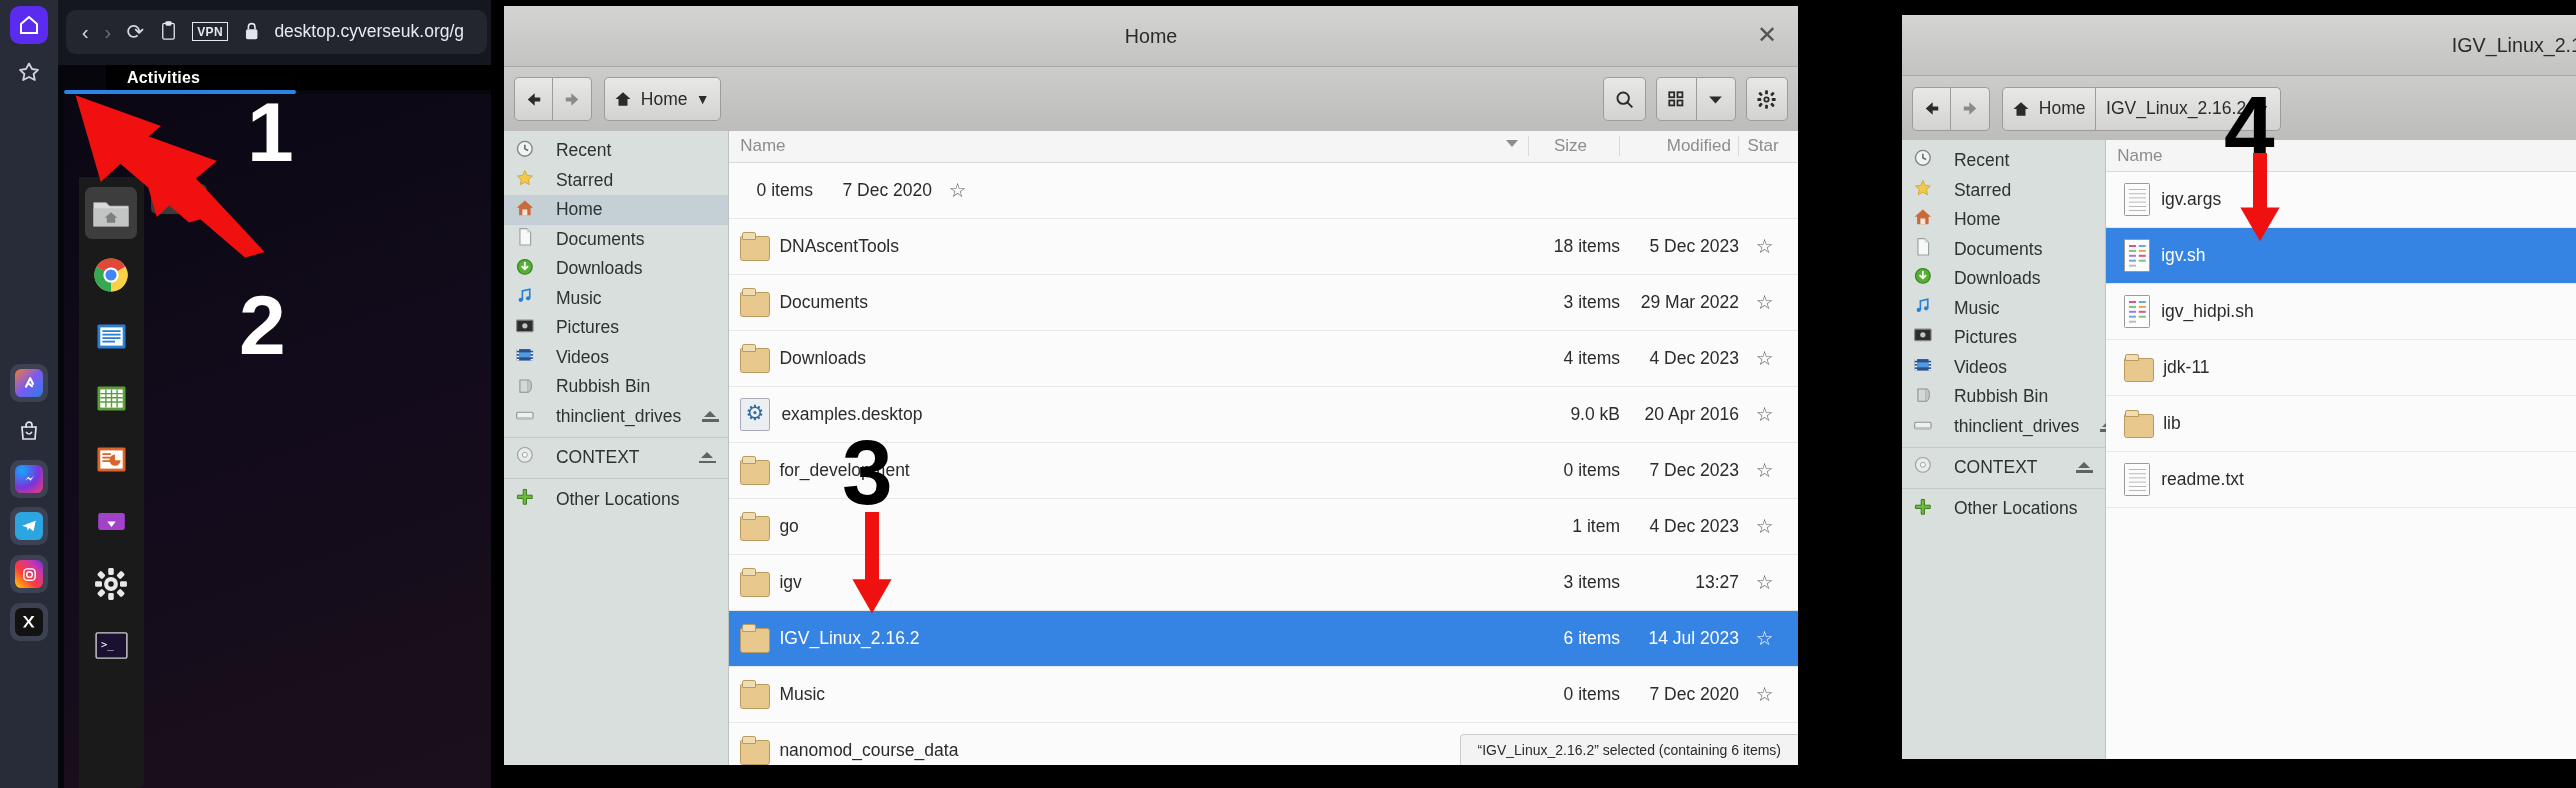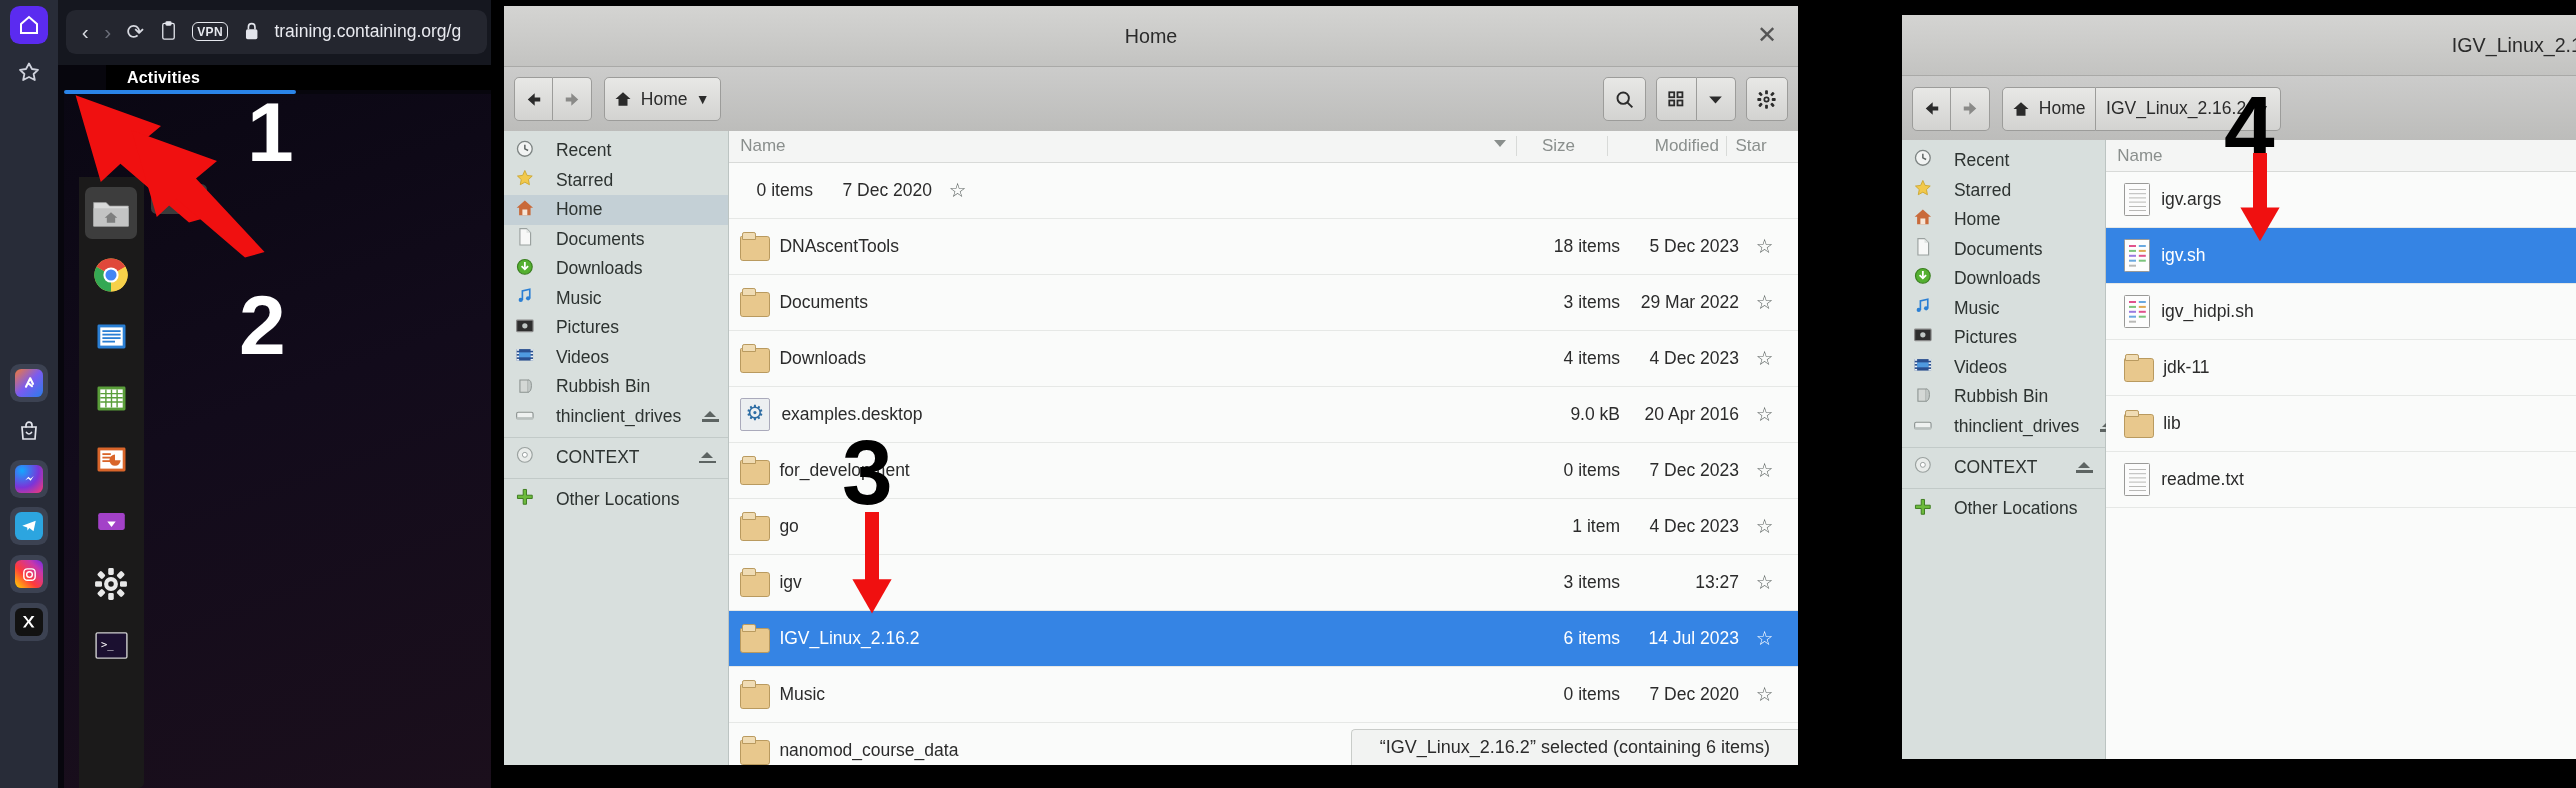--- a/index.html
+++ b/index.html
@@ -19,21 +19,21 @@
   .bicon{width:38px;height:38px;border-radius:9.8px;display:flex;align-items:center;justify-content:center;}
   .bicon.active{background:#5b2bf0;}
   .bicon.tile{background:#3c4252;}
   .bicon svg{display:block;}
   .bicon .sq{width:28px;height:28px;border-radius:6.3px;display:flex;align-items:center;justify-content:center;font-weight:bold;}
 
   .bchrome{position:absolute;left:58px;top:0;right:0;height:65px;background:#15171f;}
   .urlbar{position:absolute;left:8.4px;top:9.8px;width:421px;height:44px;background:#24262f;border-radius:9.8px;display:flex;align-items:center;gap:15.4px;padding:0 15.4px;box-sizing:border-box;}
   .navbtn{color:#d7d9e0;font-size:21px;line-height:1;user-select:none;}
   .navbtn.dim{color:#6a6d79;}
-  .vpnpill{border:1.4px solid #e6e8ee;border-radius:6px;color:#e6e8ee;font-size:12px;font-weight:bold;padding:1.4px 4.2px;letter-spacing:0.4px;}
+  .vpnpill{border:1.4px solid #e6e8ee;border-radius:0;color:#e6e8ee;font-size:12px;font-weight:bold;padding:1.4px 4.2px;letter-spacing:0.4px;}
   .urltext{color:#e9eaf0;font-size:17.5px;white-space:nowrap;overflow:hidden;}
 
   .viewport{position:absolute;left:58px;top:65px;right:0;bottom:0;background:#07060d;overflow:hidden;}
   .actbar{position:absolute;left:0;top:0;width:434px;height:25px;background:#000;margin-left:48px;}
   .actbar span{color:#fff;font-size:16px;font-weight:bold;position:absolute;left:21px;top:3.5px;letter-spacing:0.2px;}
   .blueline{position:absolute;left:5.6px;top:25px;width:232px;height:3.5px;background:#2a84e8;border-radius:2.1px;}
   .desk{position:absolute;left:5.6px;top:29px;width:428px;bottom:0;background:linear-gradient(160deg,#0a0713 0%,#120b1b 45%,#1b0f1c 100%);overflow:hidden;}
 
   
   .dock{position:absolute;left:15.4px;top:83px;width:65px;bottom:0;background:#1b1a1a;border-radius:0 5.6px 5.6px 0;
@@ -66,34 +66,34 @@
   .eject:before{content:"";position:absolute;left:2.1px;top:0;border-left:6.3px solid transparent;border-right:6.3px solid transparent;border-bottom:6.3px solid #5d6462;}
   .eject:after{content:"";position:absolute;left:0;bottom:0;width:17px;height:2.8px;background:#5d6462;}
   .sep{height:0.7px;background:#c2cac8;margin:5.6px 0;}
 
   .nmain{flex:1;background:#fafbfa;position:relative;overflow:hidden;}
   .cols{display:flex;height:31px;background:#f4f5f4;border-bottom:0.7px solid #d8dad8;align-items:center;font-size:17px;color:#8a8f8d;}
   .cols .c-name{flex:1;padding-left:11.2px;position:relative;}
   .cols .sortarrow{position:absolute;right:9.8px;top:4.2px;border-left:6.3px solid transparent;border-right:6.3px solid transparent;border-top:7px solid #8a8f8d;}
   .cols .c-size{width:91px;text-align:center;border-left:0.7px solid #d8dad8;padding-right:7px;box-sizing:border-box;}
   .cols .c-mod{width:119px;text-align:right;border-left:0.7px solid #d8dad8;padding-right:7px;box-sizing:border-box;}
-  .cols .c-star{width:72px;border-left:0.7px solid #d8dad8;padding-left:8.4px;box-sizing:border-box;}
+  .cols .c-star{width:60px;border-left:0.7px solid #d8dad8;padding-left:8.4px;box-sizing:border-box;}
 
   .frow{display:flex;align-items:center;height:55px;border-bottom:0.7px solid #e6e8e6;font-size:17.5px;color:#2b2b2b;}
   .frow.sel{background:#3584e4;color:#fff;}
   .frow .fname{flex:1;display:flex;align-items:center;gap:11.2px;padding-left:11.2px;}
   .frow .fsize{width:91px;text-align:right;padding-right:7px;box-sizing:border-box;}
   .frow .fmod{width:119px;text-align:right;padding-right:7px;box-sizing:border-box;}
   .frow .fstar{width:52px;padding-left:9.8px;box-sizing:border-box;font-size:19.7px;color:#5d6462;}
   .frow.sel .fstar{color:#fff;}
   
   .nmain.simple .frow .fname{padding-left:18px;}
 
   .statusbar{position:absolute;right:0;bottom:0;background:#f2f3f2;border:0.7px solid #c9ccc9;border-right:none;border-bottom:none;
-             font-size:18px;color:#2b2b2b;padding:7px 28px;border-radius:4.2px 0 0 0;white-space:nowrap;}
+             font-size:14px;color:#2b2b2b;padding:7px 17px;border-radius:4.2px 0 0 0;white-space:nowrap;}
 
   
   .ic{width:28px;height:31px;position:relative;flex:0 0 auto;}
   .ic.folder:before{content:"";position:absolute;left:0;top:5.6px;width:28px;height:22.5px;background:#e8c88d;border:0.7px solid #b99a5f;border-radius:1.4px 2.8px 2.8px 2.8px;}
   .ic.folder:after{content:"";position:absolute;left:1.4px;top:1.4px;width:12px;height:5.6px;background:#f0dcb4;border:0.7px solid #b99a5f;border-radius:2.1px 2.1px 0 0;}
   .ic.doc{background:#fcfcfc;border:0.7px solid #9a9a98;width:24px;height:31px;border-radius:1.4px;}
   .ic.doc.lines:after{content:"";position:absolute;left:3.5px;top:4.2px;right:3.5px;height:1.4px;background:#b9b9b7;
       box-shadow:0 4.2px 0 #b9b9b7,0 8.4px 0 #b9b9b7,0 12.6px 0 #b9b9b7,0 17px 0 #b9b9b7,0 21px 0 #b9b9b7;}
   .ic.script{background:#fdfdfd;border:0.7px solid #9a9a98;width:24px;height:31px;border-radius:1.4px;}
   .ic.script:after{content:"";position:absolute;left:3.5px;top:4.2px;width:7px;height:2.1px;background:#e0528c;
@@ -184,21 +184,21 @@
               <rect x="7" y="1" width="6" height="4" rx="1" fill="#e3e5ec"></rect>
           </svg>
         </span>
         <span class="vpnpill">VPN</span>
         <span>
           <svg width="15.4" height="18" viewBox="0 0 18 22" fill="#e3e5ec">
               <rect x="2" y="9" width="14" height="12" rx="2"></rect>
               <path d="M5 9 V6 A4 4 0 0 1 13 6 V9" fill="none" stroke="#e3e5ec" stroke-width="2"></path>
             </svg>
         </span>
-        <span class="urltext">training.containing.org/g</span>
+        <span class="urltext">desktop.cyverseuk.org/g</span>
       </div>
     </div>
 
     <div class="viewport">
       <div class="actbar">
         <span>Activities</span>
       </div>
       <div class="blueline"></div>
       <div class="desk">
         <div class="dock">

